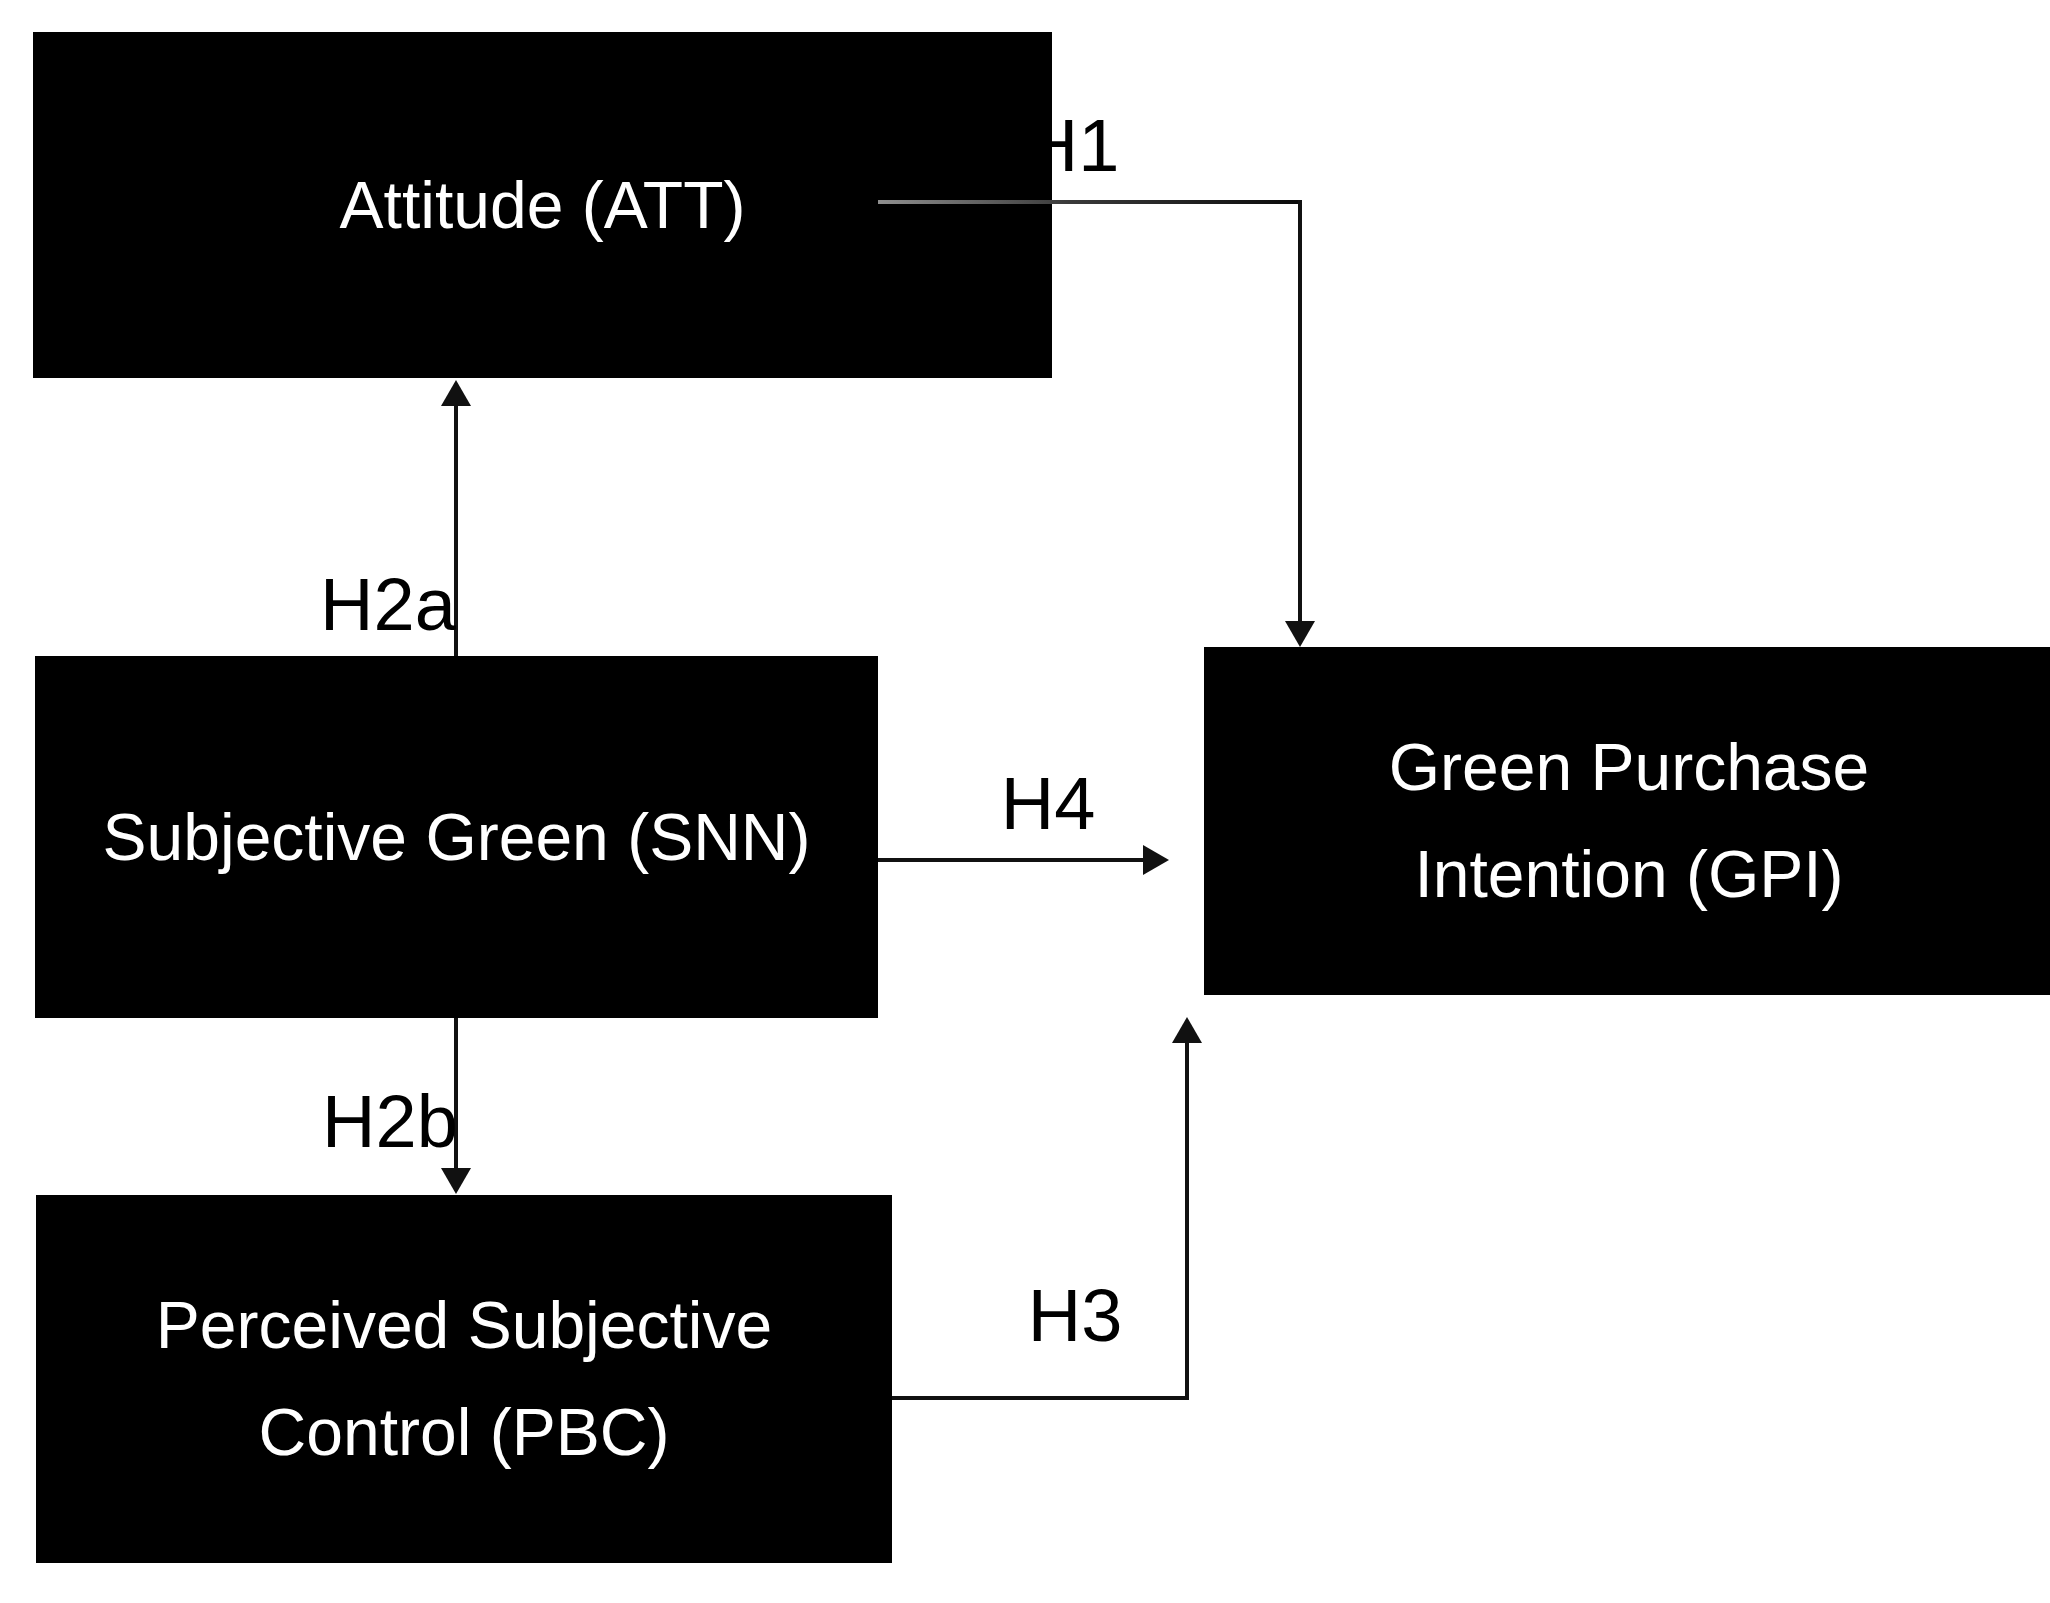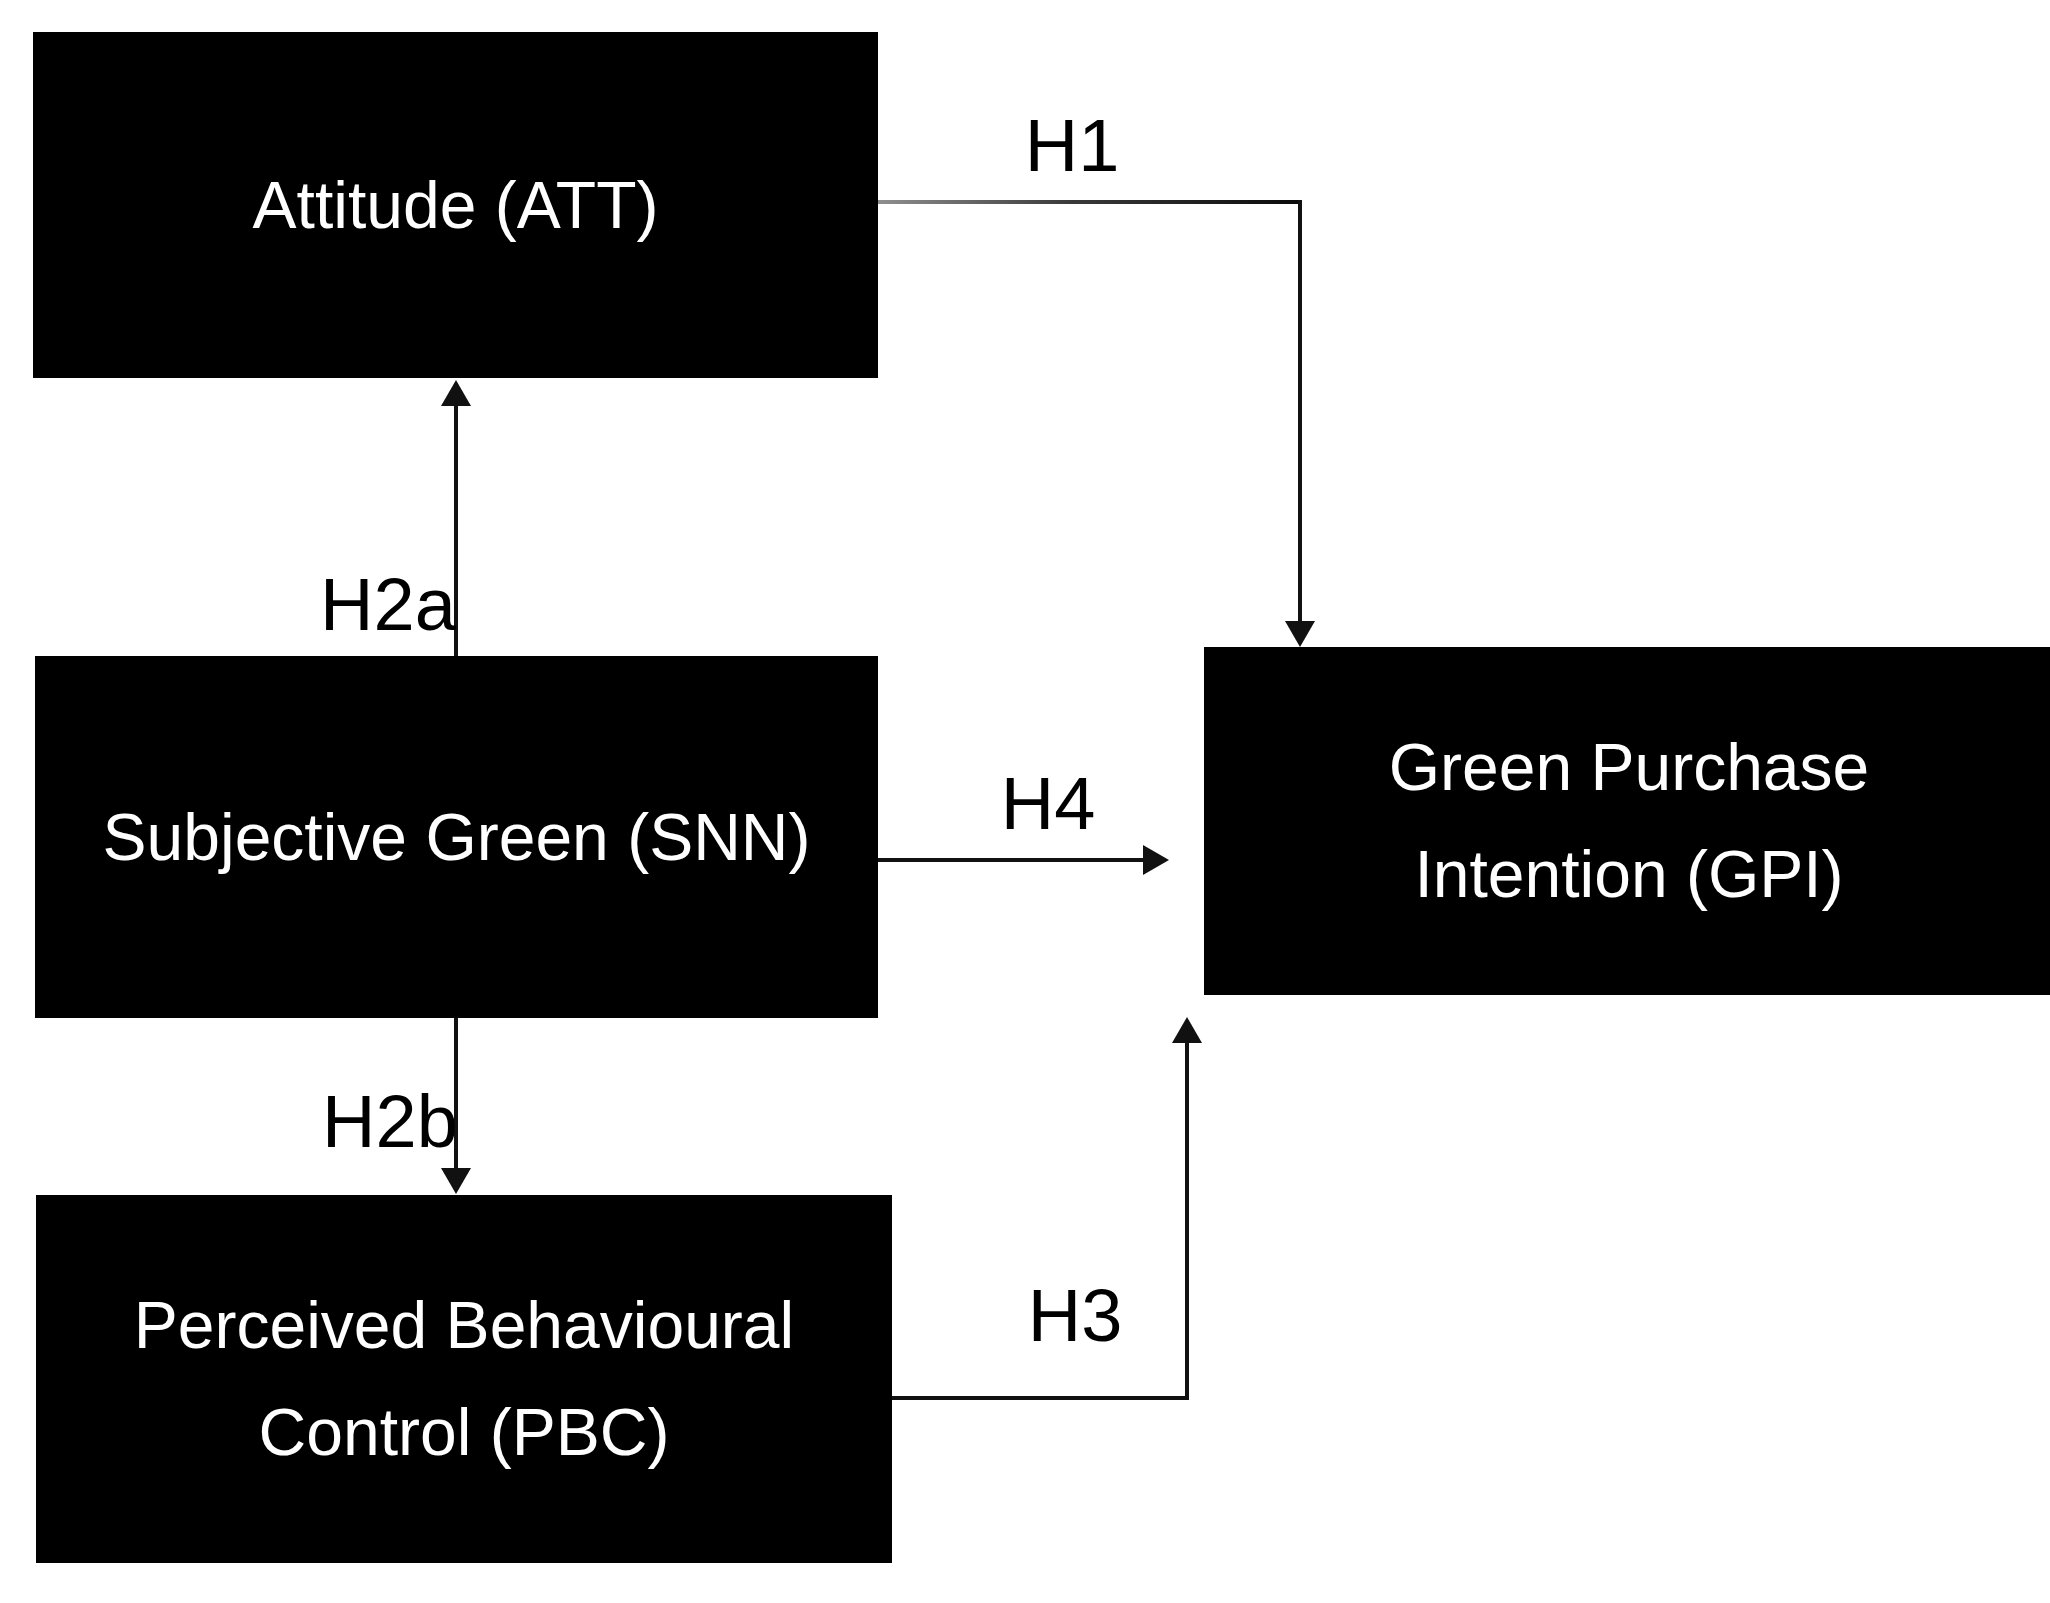--- a/index.html
+++ b/index.html
@@ -20,21 +20,21 @@
     background: #000000;
     color: #ffffff;
     display: flex;
     align-items: center;
     justify-content: center;
     text-align: center;
     font-size: 66px;
     line-height: 1.62;
     white-space: pre-line;
   }
-  #node-att { left: 33px;   top: 32px;   width: 845px; height: 346px; }
+  #node-att { left: 33px;   top: 32px;   width: 1019px; height: 346px; }
   #node-snn { left: 35px;   top: 656px;  width: 843px; height: 362px; }
   #node-pbc { left: 36px;   top: 1195px; width: 856px; height: 368px; }
   #node-gpi { left: 1204px; top: 647px;  width: 850px; height: 348px; align-items: center; }
 
   .seg {
     position: absolute;
     background: #111111;
   }
   
   #h1-h { left: 878px;  top: 200px;  width: 424px; height: 4px;
@@ -94,21 +94,21 @@
 
 <div id="canvas">
 
   <div class="node" id="node-att">
     <span>Attitude (ATT)</span>
   </div>
   <div class="node" id="node-snn">
     <span>Subjective Green (SNN)</span>
   </div>
   <div class="node" id="node-pbc">
-    <span>Perceived Behavioural
+    <span>Perceived Subjective
 Control (PBC)</span>
   </div>
   <div class="node" id="node-gpi">
     <span>Green Purchase
 Intention (GPI)</span>
   </div>
 
   <div class="seg" id="h1-h"></div>
   <div class="seg" id="h1-v"></div>
   <div class="arrowhead arrow-down" id="h1-head"></div>

